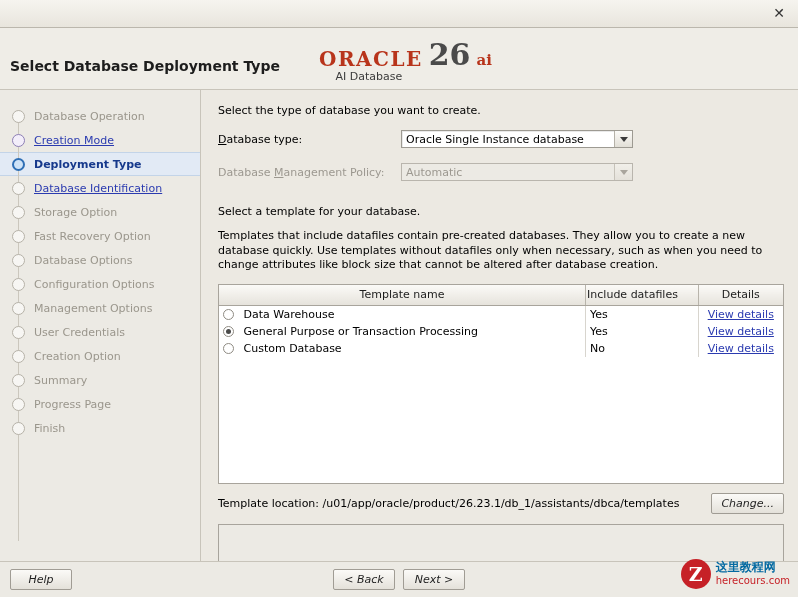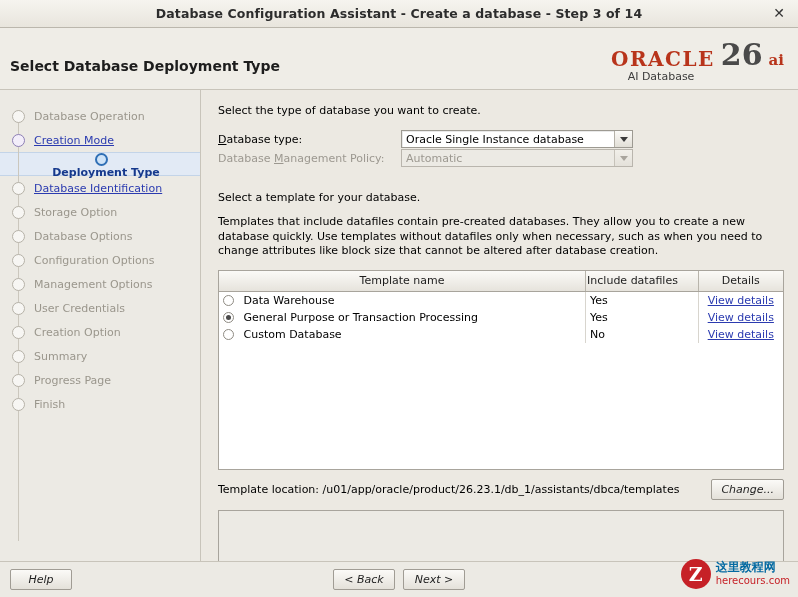--- a/index.html
+++ b/index.html
@@ -52,21 +52,21 @@
     color: #333;
     cursor: pointer;
   }
   
   .header {
     height: 62px;
     background: #efede7;
     border-bottom: 1px solid #c8c4ba;
     display: flex;
     align-items: center;
-    justify-content: space-between;
+    justify-content: flex-start;
     padding: 0 14px 0 10px;
     box-sizing: border-box;
     flex: none;
   }
   .header-title {
     font-size: 14px;
     font-weight: bold;
     color: #1d1d1d;
     padding-top: 14px;
   }
@@ -166,21 +166,20 @@
     font-weight: bold;
   }
   .step.link .step-label {
     color: #2b3bb0;
     text-decoration: underline;
   }
   .step.current {
     background: #e2eaf5;
     border-top: 1px solid #c3d4e8;
     border-bottom: 1px solid #c3d4e8;
-    flex-direction: column;
   }
   .connector {
     position: absolute;
     left: 18px;
     top: 20px;
     bottom: 20px;
     width: 1px;
     background: #cbc7bd;
     z-index: 1;
   }
@@ -188,21 +187,21 @@
   .main {
     flex: 1 1 auto;
     padding: 14px 14px 0 17px;
     box-sizing: border-box;
     min-width: 0;
   }
   .intro-text { font-size: 11px; margin-bottom: 13px; }
   .field-row {
     display: flex;
     align-items: center;
-    margin-bottom: 1px;
+    margin-bottom: 15px;
   }
   .field-label {
     width: 183px;
     font-size: 11px;
     flex: none;
   }
   .field-label.disabled { color: #9c9890; }
   .u { text-decoration: underline; }
   .combo {
     width: 232px;
@@ -388,21 +387,20 @@
   .wm-text { line-height: 13px; }
   .wm-cn { font-size: 12px; color: #0369a1; font-weight: bold; }
   .wm-en { font-size: 10px; color: #c62127; }
 </style>
 </head>
 <body>
 
 <div class="window">
 
   <div class="titlebar">
-    <div class="titlebar-text">Database Configuration Assistant - Create a database - Step 3 of 14</div>
     <div class="titlebar-close">✕</div>
   </div>
 
   <div class="header">
     <div class="header-title">Select Database Deployment Type</div>
     <div class="brand">
       <div class="brand-row">
         <span class="brand-oracle">ORACLE</span>
         <span class="brand-ver">26</span>
         <span class="brand-ai">ai</span>
@@ -428,20 +426,24 @@
         <span class="bullet"></span>
         <span class="step-label">Deployment Type</span>
       </div>
       <div class="step link">
         <span class="bullet"></span>
         <span class="step-label">Database Identification</span>
       </div>
       <div class="step">
         <span class="bullet"></span>
         <span class="step-label">Storage Option</span>
+      </div>
+      <div class="step">
+        <span class="bullet"></span>
+        <span class="step-label">Fast Recovery Option</span>
       </div>
       <div class="step">
         <span class="bullet"></span>
         <span class="step-label">Database Options</span>
       </div>
       <div class="step">
         <span class="bullet"></span>
         <span class="step-label">Configuration Options</span>
       </div>
       <div class="step">

